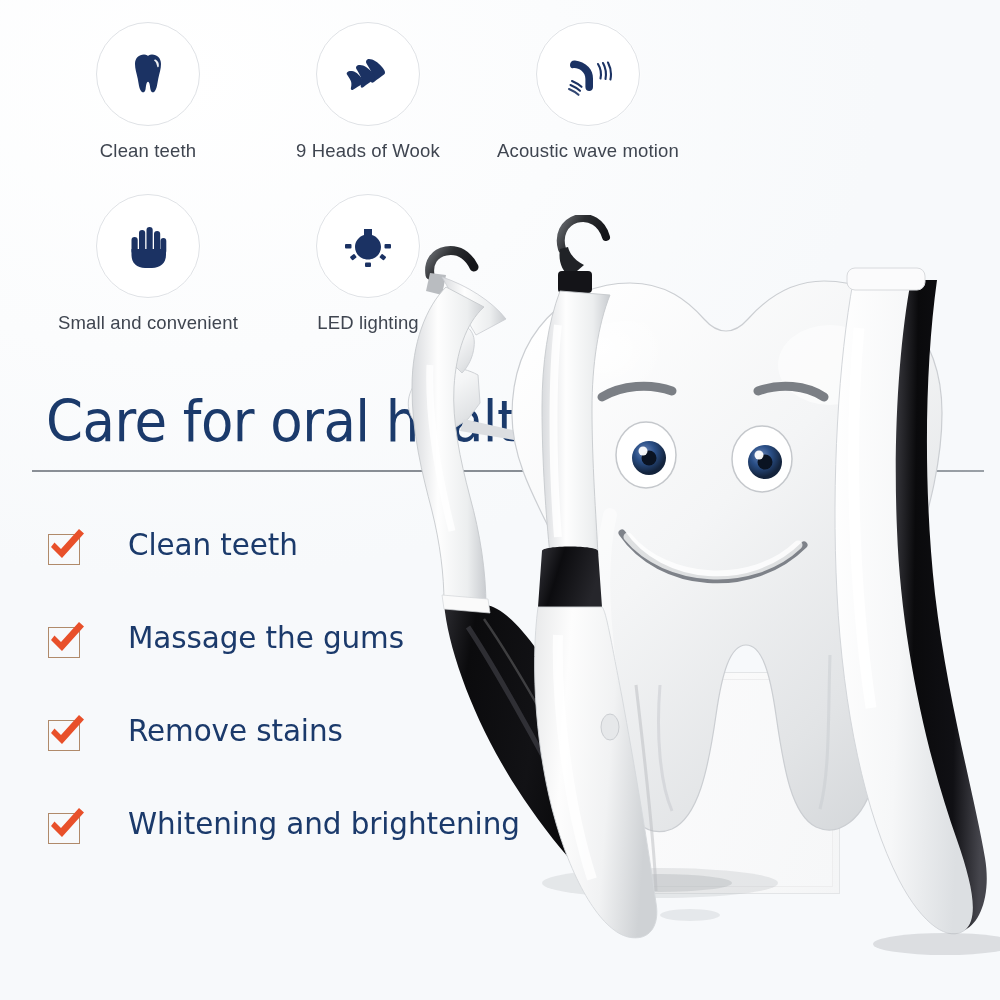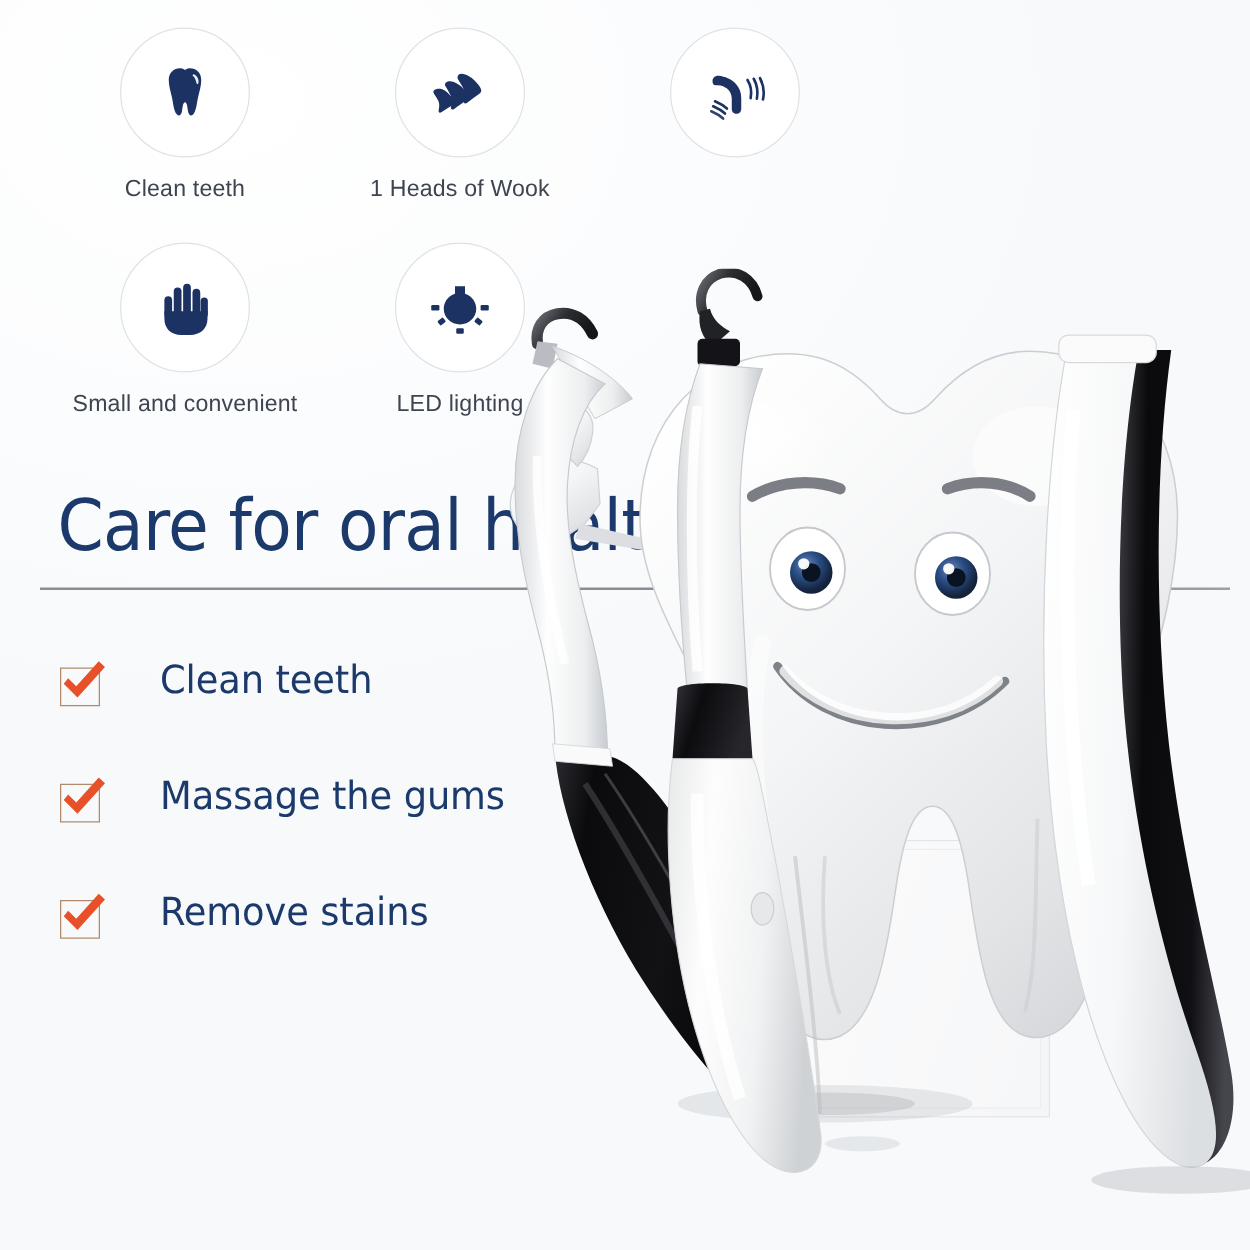--- a/index.html
+++ b/index.html
@@ -382,21 +382,21 @@
           <path d="M16,14 C20,14 25,17.5 28.5,22 C31,25.2 31.6,27.4 29.6,28.8
                    C26.6,31 22.6,33.6 19.6,36 C17.6,37.5 16.2,36.4 16.8,33.8
                    C17.4,31 17.6,28 16.6,25.6 C15.6,23.2 13.8,20.4 12.4,18
                    C11.4,16.2 12.4,14 16,14 Z" fill="#1b3263"></path>
           <path d="M8,20 C11.5,20.4 15,23.5 17.6,27.2 C19.6,30 19.8,31.8 18,33
                    C15.4,34.8 12,36.8 9.4,38.6 C7.6,39.8 6.4,38.8 7,36.6
                    C7.6,34.2 7.6,31.6 6.6,29.6 C5.7,27.8 4.2,25.6 3,23.6
                    C2,22 3.6,19.6 8,20 Z" fill="#1b3263"></path>
         </svg>
       </div>
-      <div class="feature-label">1 Heads of Wook</div>
+      <div class="feature-label">9 Heads of Wook</div>
     </div>
 
     <div class="feature-cell">
       <div class="feature-circle">
         <svg width="50" height="46" viewBox="0 0 50 46" xmlns="http://www.w3.org/2000/svg">
           <path d="M7,14 C7,11.2 9.2,9.2 12,9.6 C17,10.2 22,12.2 25.6,16
                    C28.6,19.2 30,23 30,27.5 L30,36 C30,38.4 28.4,40 26.2,40
                    C24,40 22.4,38.4 22.4,36 L22.4,28 C22.4,24.6 21,21.8 18.6,19.8
                    C16,17.6 12.8,16.8 9.8,17.2 C8,17.4 7,16 7,14 Z" fill="#1b3263"></path>
           <g stroke="#1b3263" stroke-width="2.1" stroke-linecap="round" fill="none">
@@ -404,20 +404,21 @@
             <path d="M7.5,34 C11,35.5 14.5,37.5 17,39.8"></path>
             <path d="M6,38 C9.5,39.5 13,41.5 15.5,43.8" opacity="0.9"></path>
           </g>
           <g stroke="#1b3263" stroke-width="2.1" stroke-linecap="round" fill="none">
             <path d="M35,13 C37.5,17 38.5,22.5 37.5,27.5"></path>
             <path d="M40,12 C42.5,16.5 43.5,22.5 42.5,28"></path>
             <path d="M45,11.5 C47.6,16.5 48.6,23 47.4,28.5"></path>
           </g>
         </svg>
       </div>
+      <div class="feature-label">Acoustic wave motion</div>
     </div>
 
 
     <div class="feature-cell">
       <div class="feature-circle">
         <svg width="42" height="46" viewBox="0 0 42 46" xmlns="http://www.w3.org/2000/svg">
           <g fill="#1b3263">
             <rect x="4.5" y="14" width="6.2" height="17" rx="3.1"></rect>
             <rect x="12" y="7" width="6.2" height="24" rx="3.1"></rect>
             <rect x="19.5" y="4" width="6.2" height="27" rx="3.1"></rect>
@@ -477,15 +478,24 @@
     <div class="check-row">
       <div class="check-box-wrap">
         <div class="check-box"></div>
         <svg class="check-mark" viewBox="0 0 46 46" xmlns="http://www.w3.org/2000/svg">
           <path d="M7,23 L10.5,18.5 L17,25 L35,5 L40,9.5 L18,34 Z" fill="#e8502a"></path>
         </svg>
       </div>
       <div class="check-label">Remove stains</div>
     </div>
 
+    <div class="check-row">
+      <div class="check-box-wrap">
+        <div class="check-box"></div>
+        <svg class="check-mark" viewBox="0 0 46 46" xmlns="http://www.w3.org/2000/svg">
+          <path d="M7,23 L10.5,18.5 L17,25 L35,5 L40,9.5 L18,34 Z" fill="#e8502a"></path>
+        </svg>
+      </div>
+      <div class="check-label">Whitening and brightening</div>
+    </div>
   </div>
 
 </div>
 
 </body></html>

